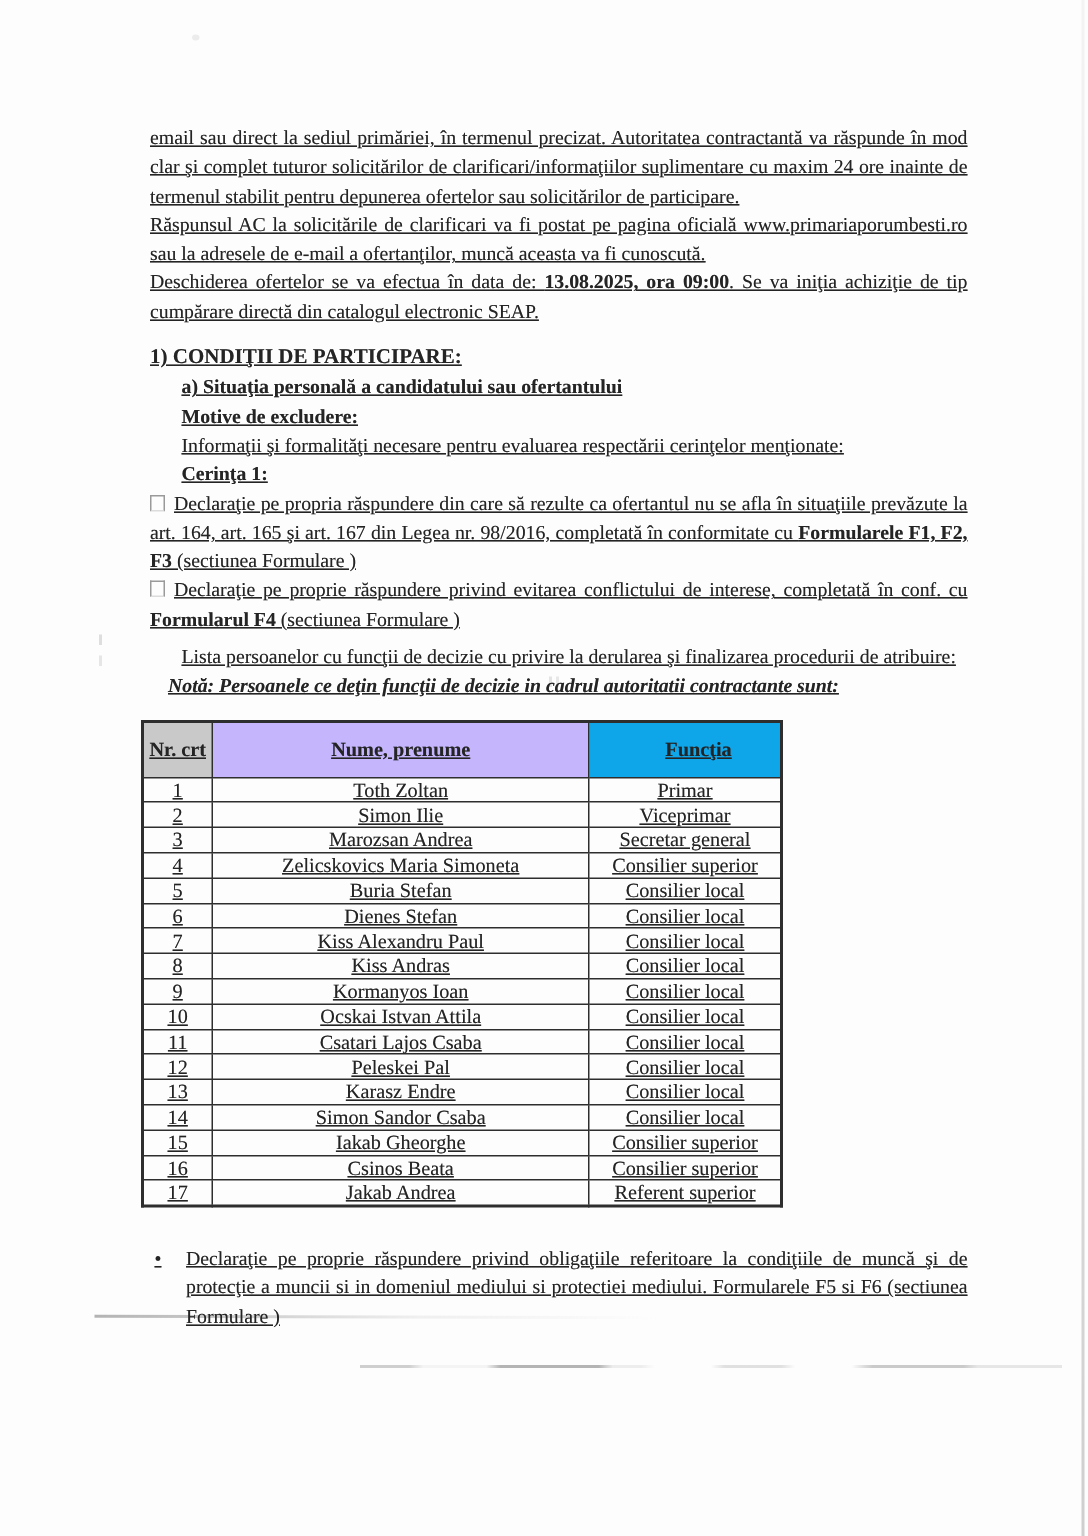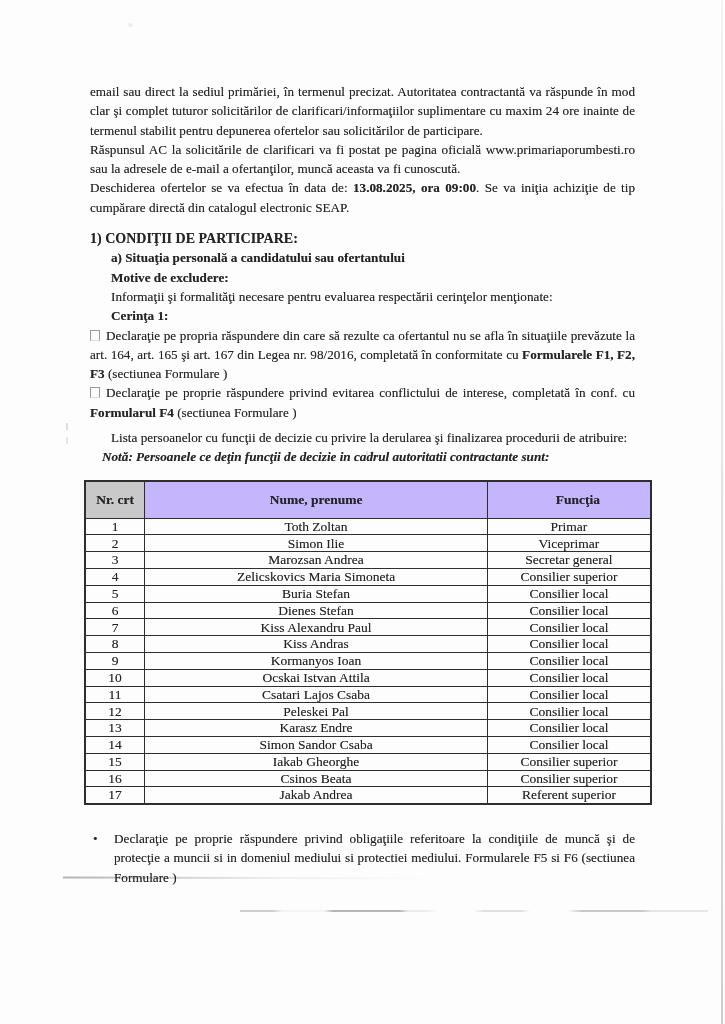--- a/index.html
+++ b/index.html
@@ -7,39 +7,39 @@
   .page{
     position:relative;
     width:725px;height:1024px;
     background:#fdfdfd;
     font-family:"Liberation Serif","DejaVu Serif",serif;
     color:#242424;
     overflow:hidden;
     text-shadow:0 0 .4px rgba(40,40,40,.45);
   }
   .content{
-    position:absolute;left:90px;top:82px;width:545px;
-    font-size:13.2px;line-height:19.3px;text-align:justify;
+    position:absolute;left:100px;top:82px;width:545px;
+    font-size:13.2px;line-height:19.3px;text-align:justify;text-decoration:underline;
   }
   p{margin:0;}
   .heading{font-weight:bold;margin-top:12px;text-align:left;font-size:14px;}
   .sub{margin-left:21px;text-align:left;}
   .bold{font-weight:bold;}
   .req{text-align:justify;}
   .checkbox{
     display:inline-block;width:8px;height:9px;
     border:1px solid #9a9a9a;border-bottom-color:#dcdcdc;
     margin-right:6px;vertical-align:-1px;
   }
   .lista{margin-top:6px;text-indent:21px;text-align:left;}
   .nota{font-weight:bold;font-style:italic;text-align:left;margin-left:12px;}
   table.persons{
     border-collapse:collapse;
     margin:13px 0 0 -6px;
-    width:568px;
+    width:428px;
     font-size:13.5px;
     border:2px solid #2e2e2e;
   }
   table.persons th,table.persons td{
     border:1px solid #2e2e2e;
     text-align:center;
     padding:0 2px;
   }
   table.persons th{
     font-weight:bold;height:36px;line-height:16px;
@@ -104,21 +104,21 @@
     <table class="persons">
       <colgroup>
         <col style="width:54px">
           <col style="width:310px">
           <col style="width:148px">
       </colgroup>
       <thead>
         <tr>
           <th style="background: rgb(201, 201, 201);">Nr. crt</th>
           <th style="background: #c4b5fd;">Nume, prenume</th>
-          <th style="background: #c4b5fd; padding-left: 20px;">Funcţia</th>
+          <th style="background: #0ea5e9; padding-left: 20px;">Funcţia</th>
         </tr>
       </thead>
       <tbody>
           <tr>
             <td>1</td>
             <td>Toth Zoltan</td>
             <td>Primar</td>
           </tr>
           <tr>
             <td>2</td>

